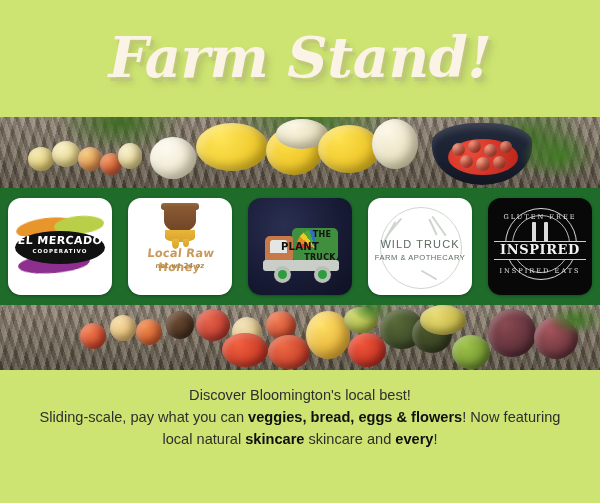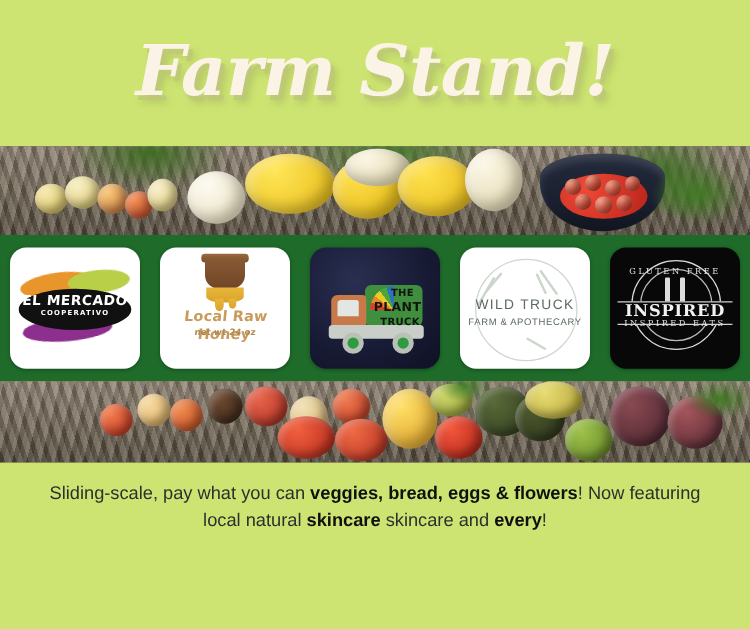--- a/index.html
+++ b/index.html
@@ -121,21 +121,21 @@
   
   .pr-wrap{position:relative;width:100%;height:100%;}
   .pr-ring{position:absolute;left:17px;top:10px;width:70px;height:70px;border-radius:50%;border:1.4px solid #d8d8d8;}
   .pr-ring2{position:absolute;left:24px;top:17px;width:56px;height:56px;border-radius:50%;border:1px solid #b9b9b9;}
   .pr-band{position:absolute;left:6px;top:43px;width:92px;height:17px;background:#080808;
     border-top:1px solid #cfcfcf;border-bottom:1px solid #cfcfcf;}
   .pr-name{position:absolute;left:0;right:0;top:44px;text-align:center;color:#f2f2f2;
     font-family:"DejaVu Serif", serif;font-weight:700;font-size:13px;letter-spacing:.6px;}
   .pr-top{position:absolute;left:0;right:0;top:15px;text-align:center;color:#e2e2e2;
     font-family:"DejaVu Serif", serif;font-size:6.6px;letter-spacing:2px;}
-  .pr-bot{position:absolute;left:0;right:0;top:57px;text-align:center;color:#e2e2e2;
+  .pr-bot{position:absolute;left:0;right:0;top:69px;text-align:center;color:#e2e2e2;
     font-family:"DejaVu Serif", serif;font-size:6.6px;letter-spacing:2px;}
   .util{position:absolute;top:24px;width:4px;height:22px;background:#dcdcdc;border-radius:1px;}
 
   
   .copy{padding:14px 14px 0;text-align:center;color:#2b2b2b;}
   .copy p{margin:0;font-size:14.6px;line-height:1.52;font-weight:400;color:#2e2e2e;}
   .copy b{font-weight:700;color:#101010;}
   .date-line{margin-top:22px;text-align:center;font-size:16.6px;color:#2e2e2e;}
   .date-line b{font-weight:700;color:#0d0d0d;}
 </style>
@@ -209,21 +209,21 @@
         <div class="truck-cab"></div>
         <div class="truck-win"></div>
         <div class="truck-base"></div>
         <div class="wheel" style="left:26px;">
             <i></i>
           </div>
         <div class="wheel" style="left:66px;">
             <i></i>
           </div>
         <div class="truck-t" style="top:32px;padding-left:22px;">THE</div>
-        <div class="truck-t" style="top:43px;padding-left:18px;font-size:10px;">PLANT</div>
+        <div class="truck-t" style="top:43px;font-size:10px;">PLANT</div>
         <div class="truck-t" style="top:55px;padding-left:20px;">TRUCK</div>
       </div>
     </div>
 
     <div class="logo-card card-white">
       <div class="wm-wrap">
         <div class="wm-ring"></div>
         <div class="wm-leaf" style="left:20px;top:22px;height:26px;transform:rotate(30deg);"></div>
         <div class="wm-leaf" style="left:26px;top:18px;height:20px;transform:rotate(40deg);"></div>
         <div class="wm-leaf" style="left:70px;top:16px;height:24px;transform:rotate(-35deg);"></div>
@@ -266,17 +266,18 @@
     <div class="veg tom" style="left:380px;top:4px;width:44px;height:40px;background:radial-gradient(circle at 35% 30%,#5a6a38,#2e3a1e);"></div>
     <div class="veg tom" style="left:412px;top:10px;width:40px;height:38px;background:radial-gradient(circle at 35% 30%,#4e5a2e,#29331a);"></div>
     <div class="veg tom" style="left:420px;top:0px;width:46px;height:30px;background:radial-gradient(circle at 35% 30%,#e8dc72,#b2a134);"></div>
     <div class="veg tom" style="left:452px;top:30px;width:38px;height:34px;background:radial-gradient(circle at 35% 30%,#9fc24a,#5d8026);"></div>
     <div class="veg tom" style="left:488px;top:4px;width:48px;height:48px;background:radial-gradient(circle at 35% 30%,#8a4a52,#46222c);"></div>
     <div class="veg tom" style="left:534px;top:12px;width:44px;height:42px;background:radial-gradient(circle at 35% 30%,#a4545a,#4e2630);"></div>
     <div class="foliage" style="background:radial-gradient(ellipse 40px 22px at 96% 22%, #3f7a22 0%, rgba(63,122,34,0) 70%), radial-gradient(ellipse 30px 18px at 62% 6%, #43802a 0%, rgba(67,128,42,0) 72%);"></div>
   </div>
 
   <div class="copy">
+    <p>Discover Bloomington's local best!</p>
     <p><span>Sliding-scale, pay what you can </span><b>veggies, bread, eggs &amp; flowers</b><span>! Now featuring</span></p>
     <p><span>local natural </span><b>skincare</b><span> skincare and </span><b>every</b><span>!</span></p>
   </div>
 
 </div>
 
 </body></html>

